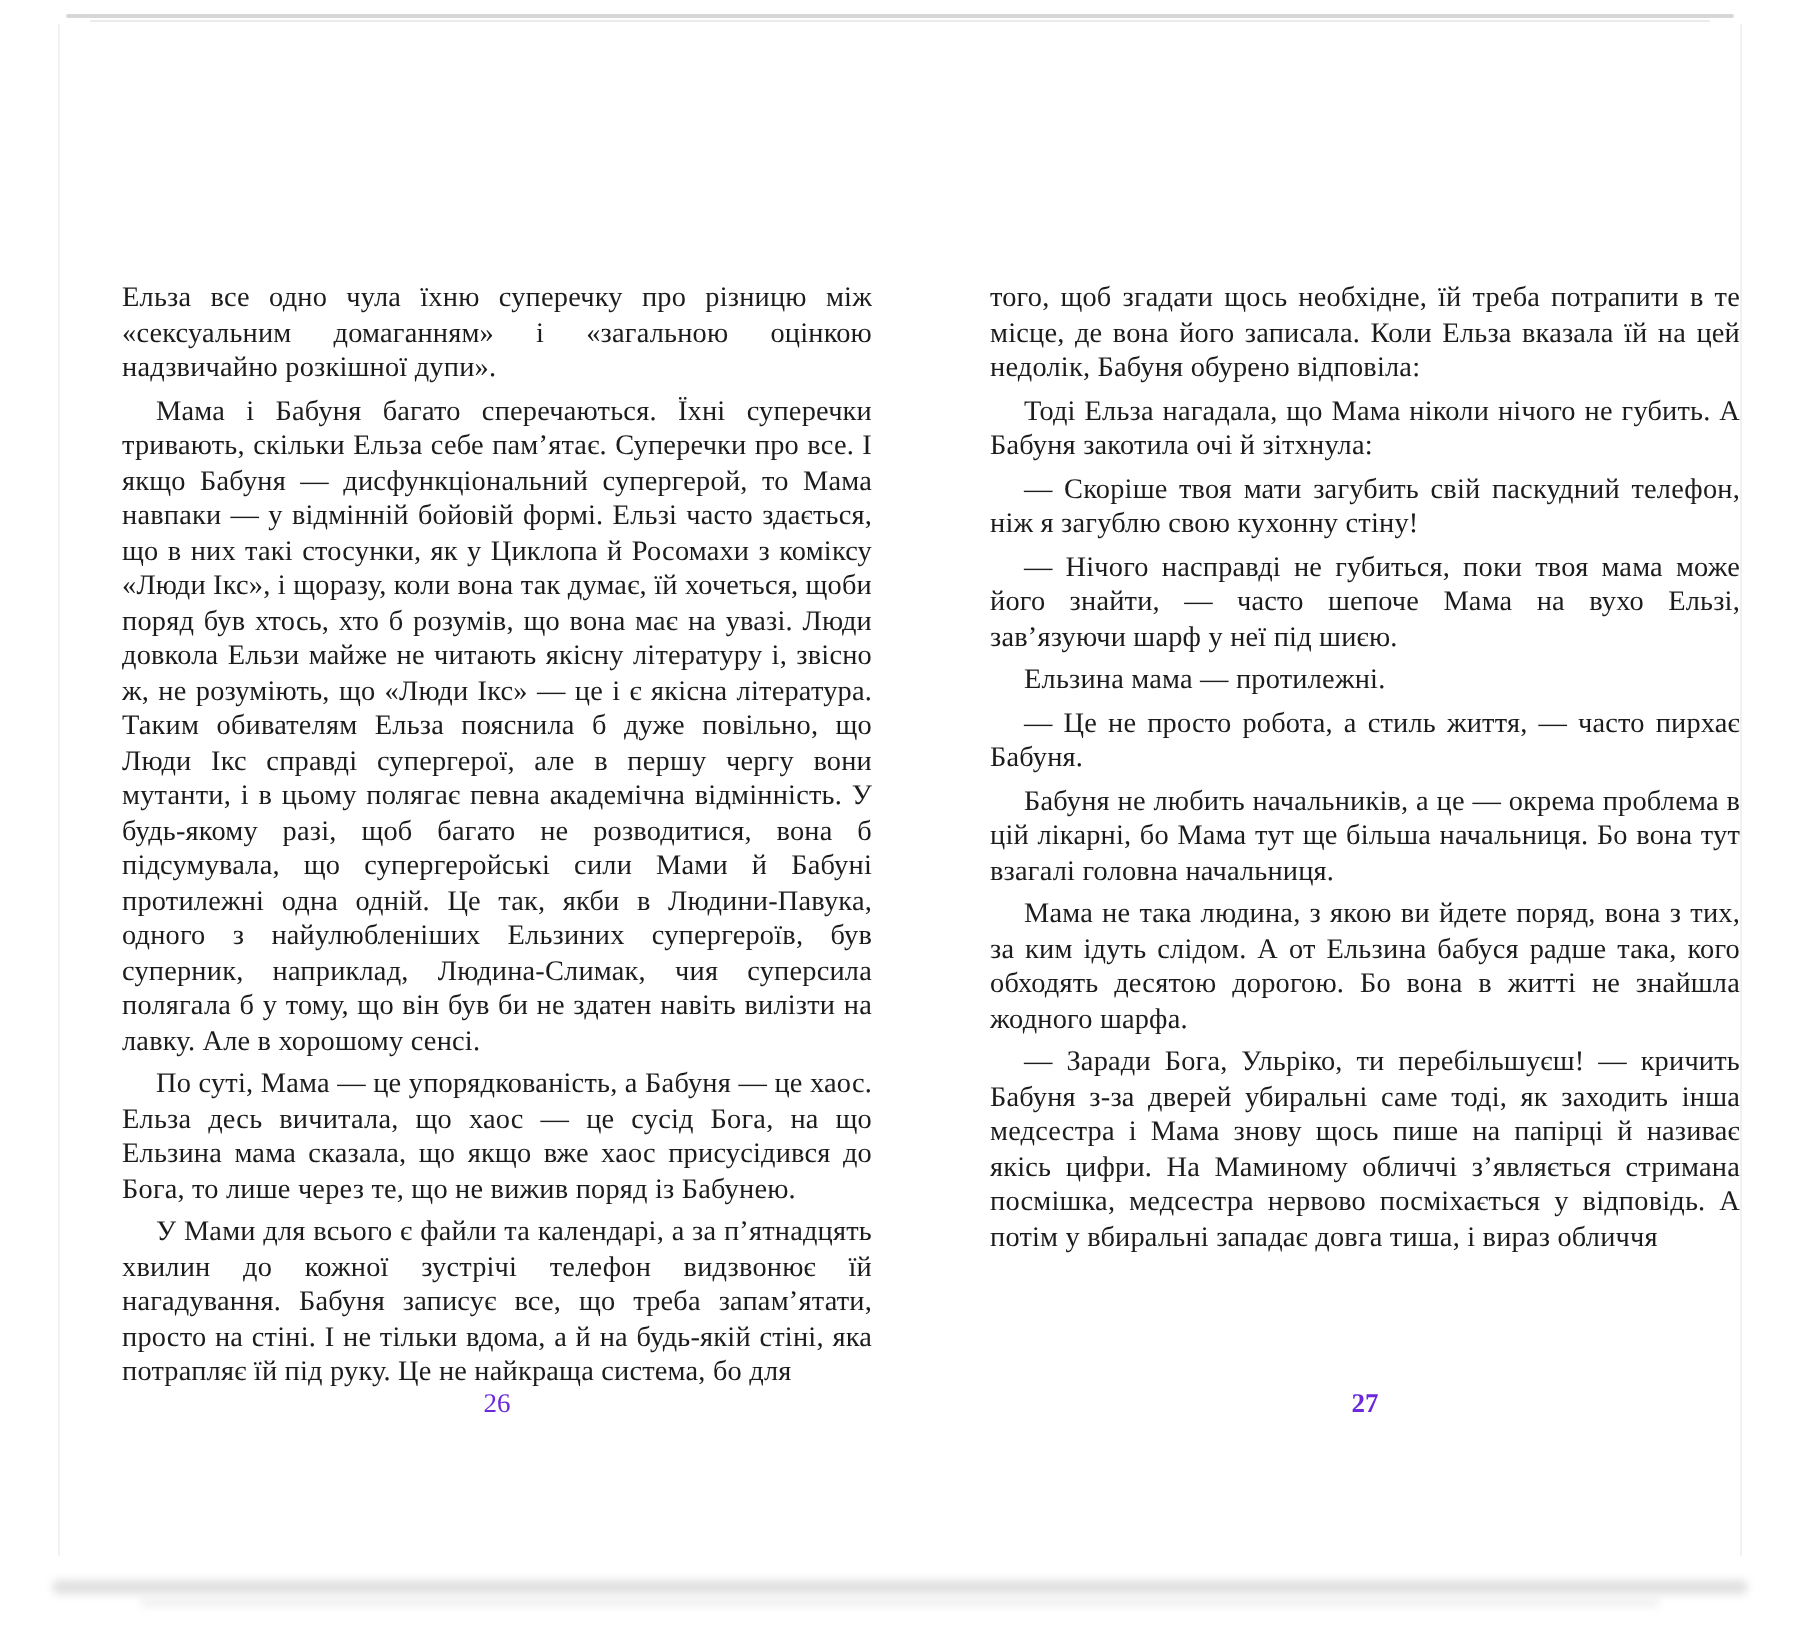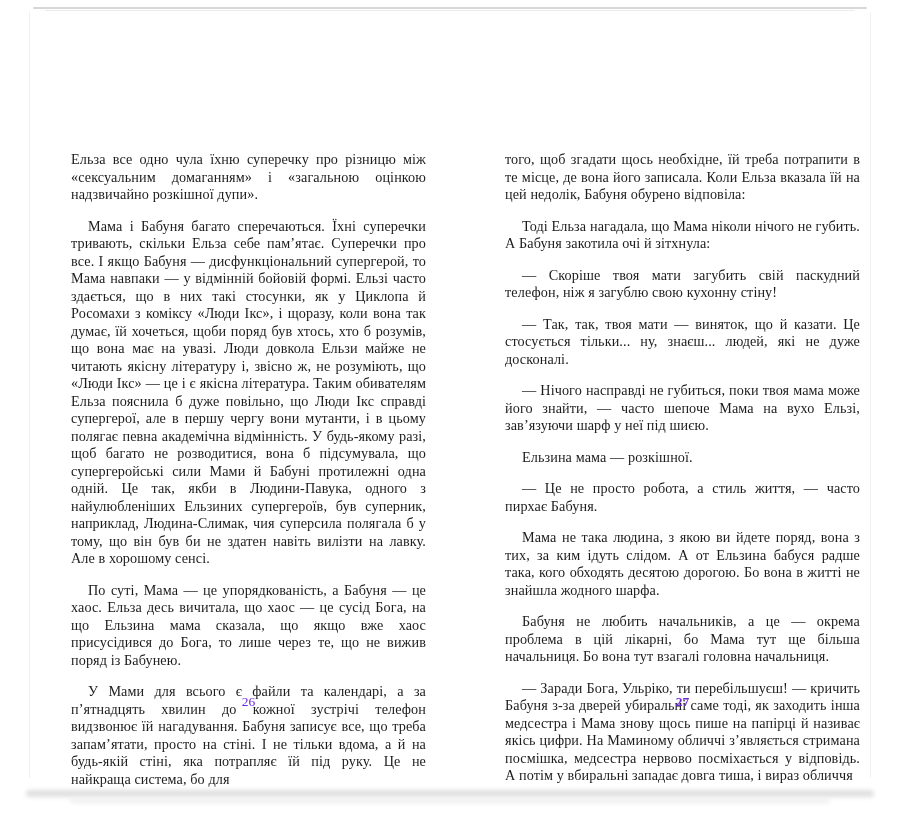--- a/index.html
+++ b/index.html
@@ -25,21 +25,21 @@
     top: 137px;
     width: 383px;
     font-size: 14.2px;
     line-height: 17.5px;
     text-align: justify;
     letter-spacing: 0.1px;
   }
   .col-left  { left: 57px; }
   .col-right { left: 491px; }
 
-  .para { margin: 14px; padding: 0; }
+  .para { margin: 4px; padding: 0; }
   .para.indent { text-indent: 17px; }
 
   .page-number {
     position: absolute;
     top: 694px;
     width: 383px;
     text-align: center;
     font-size: 13.5px;
     color: #6d28d9;
   }
@@ -59,24 +59,23 @@
     <p class="para indent">Мама і Бабуня багато сперечаються. Їхні суперечки тривають, скільки Ельза себе пам’ятає. Суперечки про все. І якщо Бабуня — дисфункціональний супергерой, то Мама навпаки — у відмінній бойовій формі. Ельзі часто здається, що в них такі стосунки, як у Циклопа й Росомахи з коміксу «Люди Ікс», і щоразу, коли вона так думає, їй хочеться, щоби поряд був хтось, хто б розумів, що вона має на увазі. Люди довкола Ельзи майже не читають якісну літературу і, звісно ж, не розуміють, що «Люди Ікс» — це і є якісна література. Таким обивателям Ельза пояснила б дуже повільно, що Люди Ікс справді супергерої, але в першу чергу вони мутанти, і в цьому полягає певна академічна відмінність. У будь-якому разі, щоб багато не розводитися, вона б підсумувала, що супергеройські сили Мами й Бабуні протилежні одна одній. Це так, якби в Людини-Павука, одного з найулюбленіших Ельзиних супергероїв, був суперник, наприклад, Людина-Слимак, чия суперсила полягала б у тому, що він був би не здатен навіть вилізти на лавку. Але в хорошому сенсі.</p>
     <p class="para indent">По суті, Мама — це упорядкованість, а Бабуня — це хаос. Ельза десь вичитала, що хаос — це сусід Бога, на що Ельзина мама сказала, що якщо вже хаос присусідився до Бога, то лише через те, що не вижив поряд із Бабунею.</p>
     <p class="para indent">У Мами для всього є файли та календарі, а за п’ятнадцять хвилин до кожної зустрічі телефон видзвонює їй нагадування. Бабуня записує все, що треба запам’ятати, просто на стіні. І не тільки вдома, а й на будь-якій стіні, яка потрапляє їй під руку. Це не найкраща система, бо для</p>
   </div>
 <div class="page-number pn-left">26</div>
 
 <div class="text-col col-right">
     <p class="para">того, щоб згадати щось необхідне, їй треба потрапити в те місце, де вона його записала. Коли Ельза вказала їй на цей недолік, Бабуня обурено відповіла:</p>
     <p class="para indent">Тоді Ельза нагадала, що Мама ніколи нічого не губить. А Бабуня закотила очі й зітхнула:</p>
     <p class="para indent">— Скоріше твоя мати загубить свій паскудний телефон, ніж я загублю свою кухонну стіну!</p>
-    <p class="para indent">— Так, так, твоя мати — виняток, що й казати. Це стосується тільки... ну, знаєш... людей, які не дуже досконалі.</p>
     <p class="para indent">— Нічого насправді не губиться, поки твоя мама може його знайти, — часто шепоче Мама на вухо Ельзі, зав’язуючи шарф у неї під шиєю.</p>
-    <p class="para indent">Ельзина мама — розкішної.</p>
+    <p class="para indent">Ельзина мама — протилежні.</p>
     <p class="para indent">— Це не просто робота, а стиль життя, — часто пирхає Бабуня.</p>
+    <p class="para indent">Бабуня не любить начальників, а це — окрема проблема в цій лікарні, бо Мама тут ще більша начальниця. Бо вона тут взагалі головна начальниця.</p>
     <p class="para indent">Мама не така людина, з якою ви йдете поряд, вона з тих, за ким ідуть слідом. А от Ельзина бабуся радше така, кого обходять десятою дорогою. Бо вона в житті не знайшла жодного шарфа.</p>
-    <p class="para indent">Бабуня не любить начальників, а це — окрема проблема в цій лікарні, бо Мама тут ще більша начальниця. Бо вона тут взагалі головна начальниця.</p>
     <p class="para indent">— Заради Бога, Ульріко, ти перебільшуєш! — кричить Бабуня з-за дверей убиральні саме тоді, як заходить інша медсестра і Мама знову щось пише на папірці й називає якісь цифри. На Маминому обличчі з’являється стримана посмішка, медсестра нервово посміхається у відповідь. А потім у вбиральні западає довга тиша, і вираз обличчя</p>
   </div>
 <div class="page-number pn-right">27</div>
 
 <div class="edge-bottom"></div>
 <div class="edge-bottom-2"></div>
 
 </body></html>

